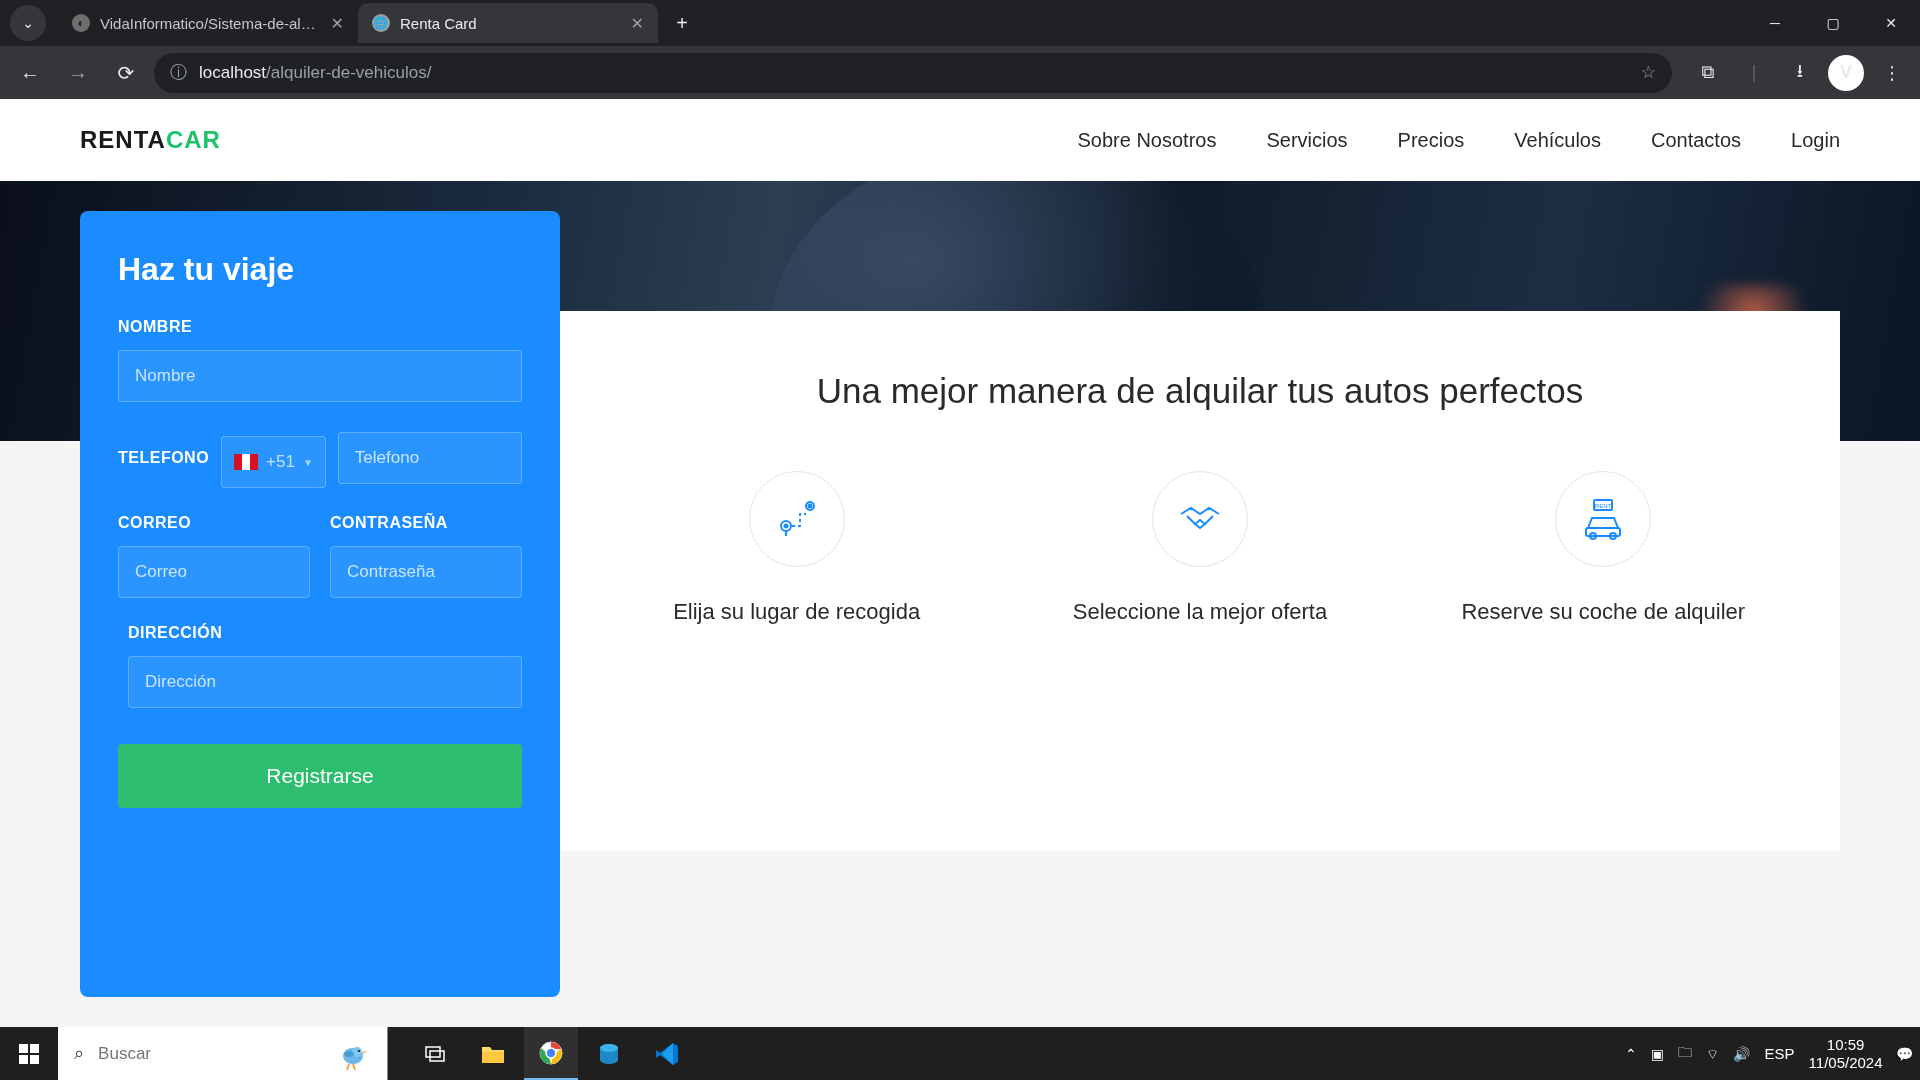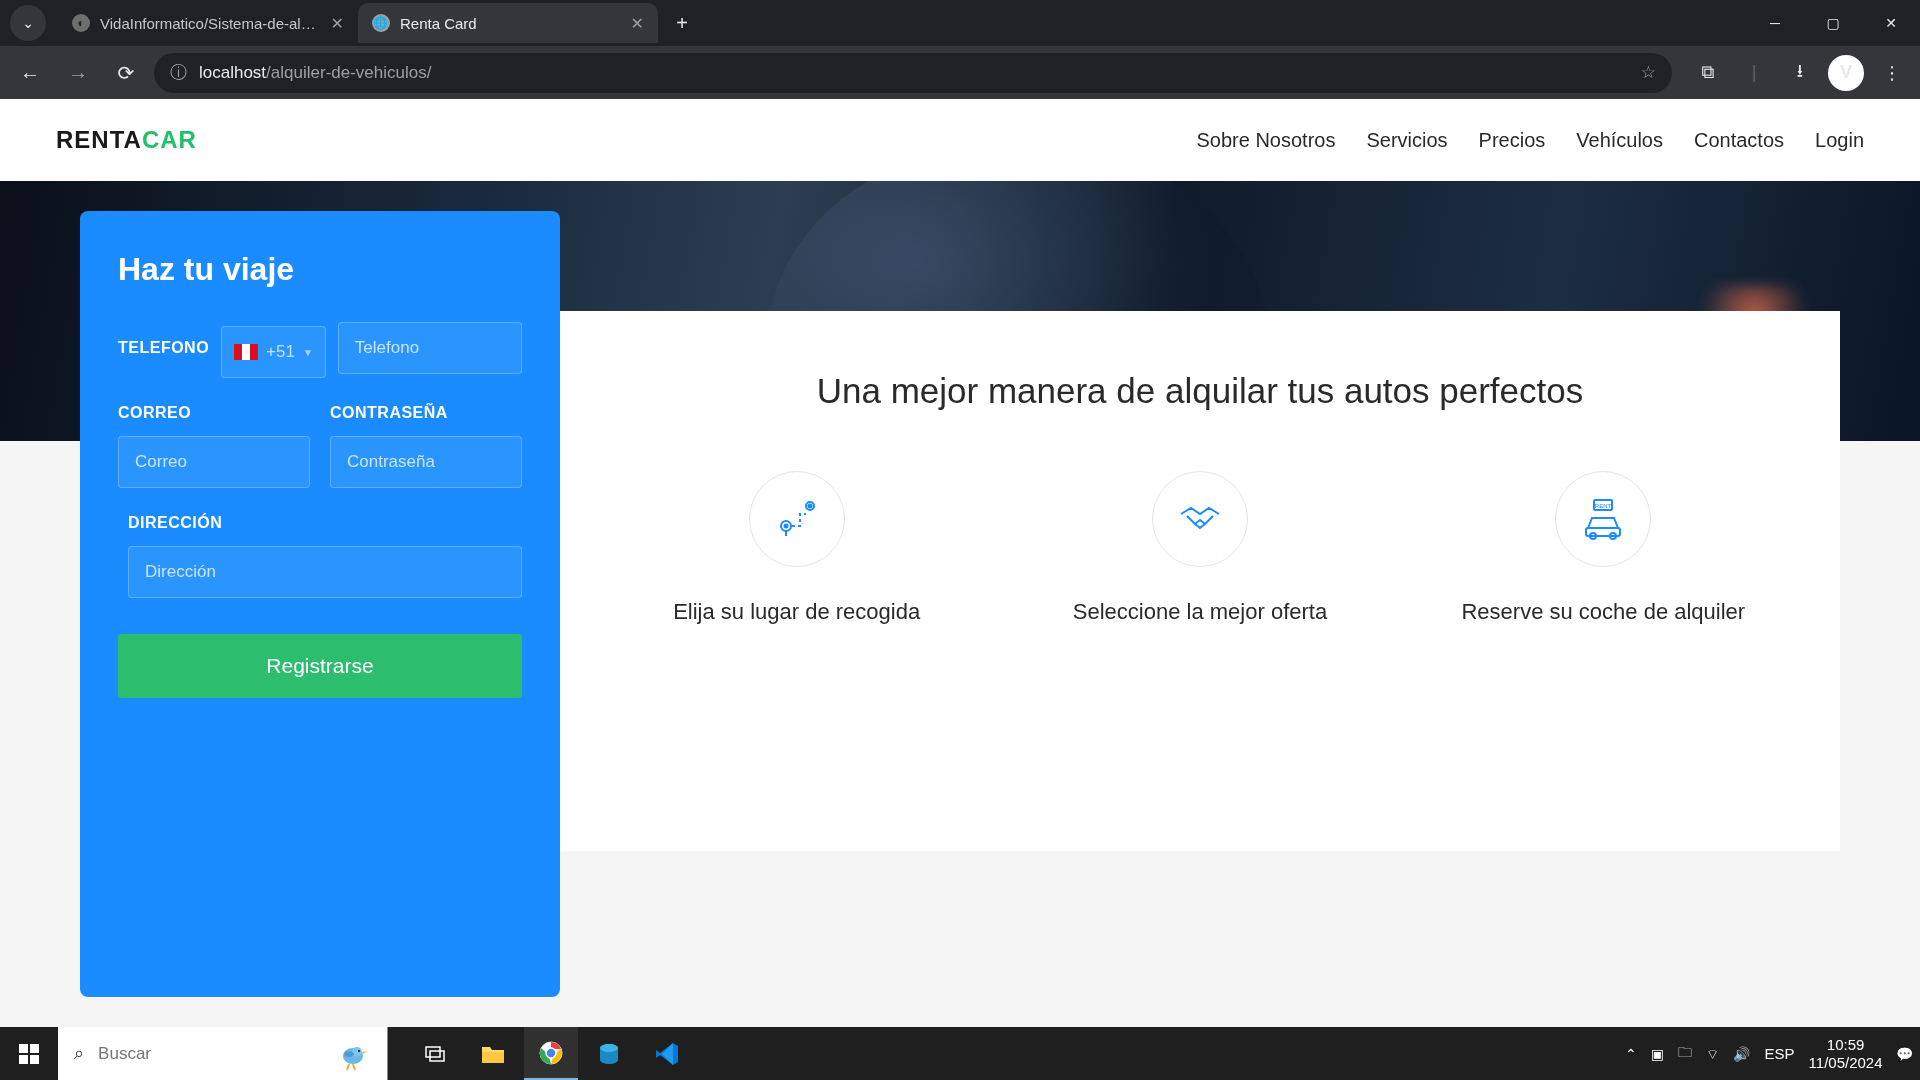--- a/index.html
+++ b/index.html
@@ -24,25 +24,25 @@
 .nav-btn.enabled{ color:#e8eaed;}
 .addr-bar { flex:1; height:40px; background:#202124; border-radius:20px; display:flex; align-items:center; padding:0 16px; color:#9aa0a6; font-size:17px; gap:12px;}
 .addr-bar .host { color:#e8eaed;}
 .addr-right { margin-left:auto; display:flex; align-items:center; gap:14px;}
 .toolbar-icons { display:flex; align-items:center; gap:10px; margin-left:10px;}
 .toolbar-icons span { width:36px; height:36px; display:flex; align-items:center; justify-content:center; color:#e8eaed; cursor:pointer; font-size:18px;}
 .profile-dot { width:26px; height:26px; border-radius:50%; background:#fff; display:flex; align-items:center; justify-content:center; font-size:10px; font-weight:bold; color:#1a73e8;}
 
 
 .page { height: calc(1080px - 99px - 53px); position:relative; background:#f5f5f5; overflow:hidden;}
-.site-header { height: 82px; background:#fff; display:flex; align-items:center; padding:0 56px; position:relative; z-index:10;}
+.site-header { height: 82px; background:#fff; display:flex; align-items:center; padding:0 80px; position:relative; z-index:10;}
 .logo { font-size:24px; font-weight:800; letter-spacing:1px;}
 .logo .p1{ color:#1a1a1a;}
 .logo .p2{ color:#1fc16b;}
-.main-nav { margin-left:auto; display:flex; gap:31px;}
+.main-nav { margin-left:auto; display:flex; gap:50px;}
 .main-nav a { color:#2a2a2a; font-size:20px; text-decoration:none; cursor:pointer;}
 
 .hero { position:relative; height:calc(100% - 82px);}
 .hero-bg { position:absolute; top:0; left:0; right:0; height:260px; background: linear-gradient(100deg,#0a0f1a 0%, #1a2a3d 25%, #2d3e52 40%, #0f1b2a 60%, #1d2d42 80%, #0a1525 100%);
  overflow:hidden;}
 .hero-bg::before{ content:''; position:absolute; left:40%; top:-40px; width:500px; height:400px; background:radial-gradient(ellipse at 30% 30%, rgba(70,90,120,.6), rgba(10,20,35,.2) 60%); border-radius:50%;}
 .hero-bg::after{ content:''; position:absolute; right:5%; top:40%; width:140px; height:60px; background:radial-gradient(circle, rgba(255,120,80,.7), transparent 70%); filter:blur(6px);}
 
 .content-wrap { position:relative; padding:30px 80px; display:flex; gap:0; height:100%;}
 .form-card { width:480px; background:#1a8cff; border-radius:8px; padding:40px 38px; color:#fff; position:relative; z-index:5; flex-shrink:0;}
@@ -148,20 +148,24 @@
       <a>Contactos</a>
       <a>Login</a>
     </nav>
   </div>
 
   <div class="hero">
     <div class="hero-bg"></div>
     <div class="content-wrap">
       <div class="form-card">
         <h2>Haz tu viaje</h2>
+        <div class="form-row">
+          <div class="form-label">NOMBRE</div>
+          <input class="form-input" placeholder="Nombre" style="">
+        </div>
         <div class="form-row phone-row">
           <div class="form-label">TELEFONO</div>
           <div class="country-sel">
             <span class="flag"></span>
             <span class="dial">+51</span>
             <span class="caret">▼</span>
           </div>
           <input class="form-input" style="flex: 1 1 0%;" placeholder="Telefono">
         </div>
         <div class="form-row two-col">

